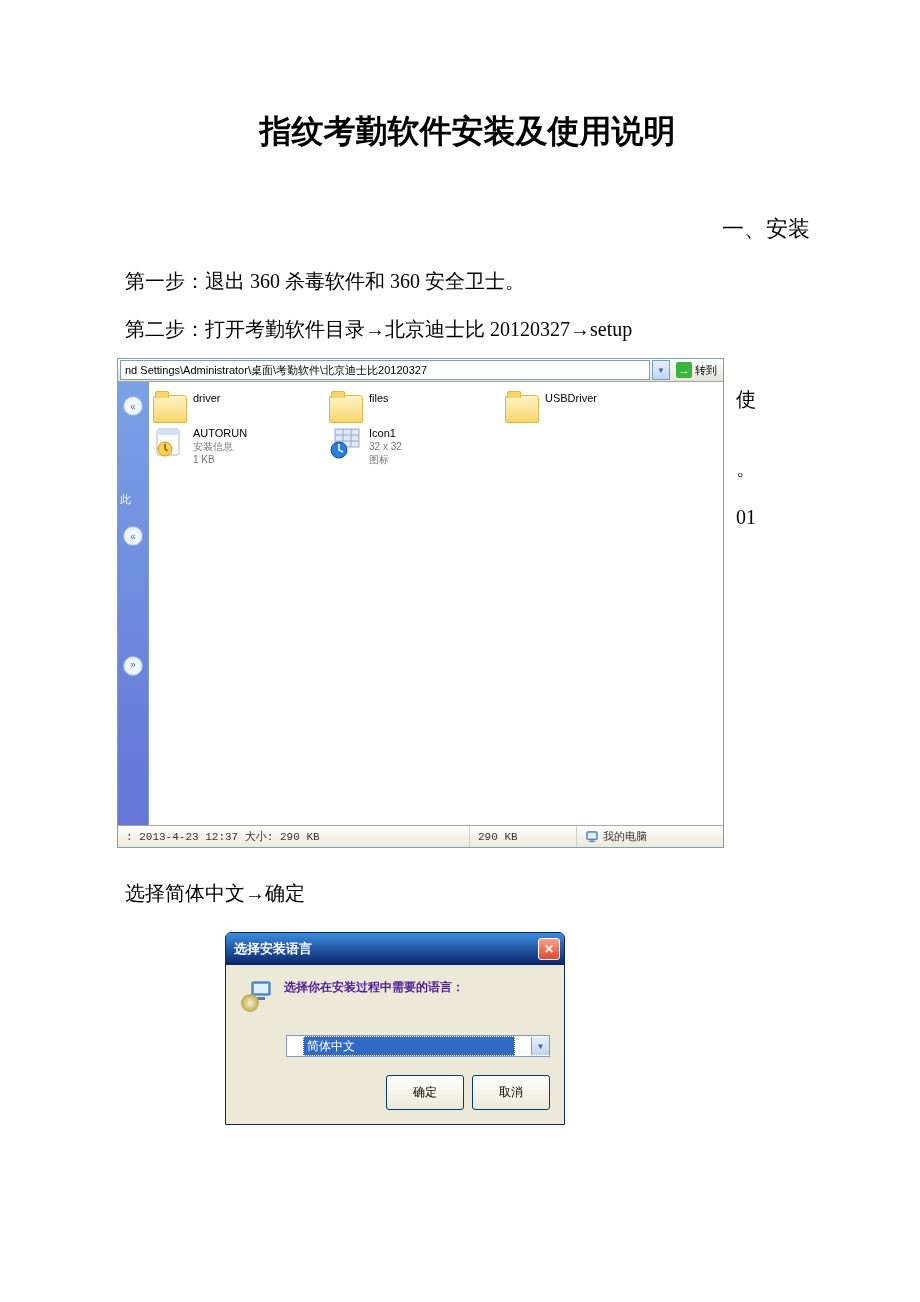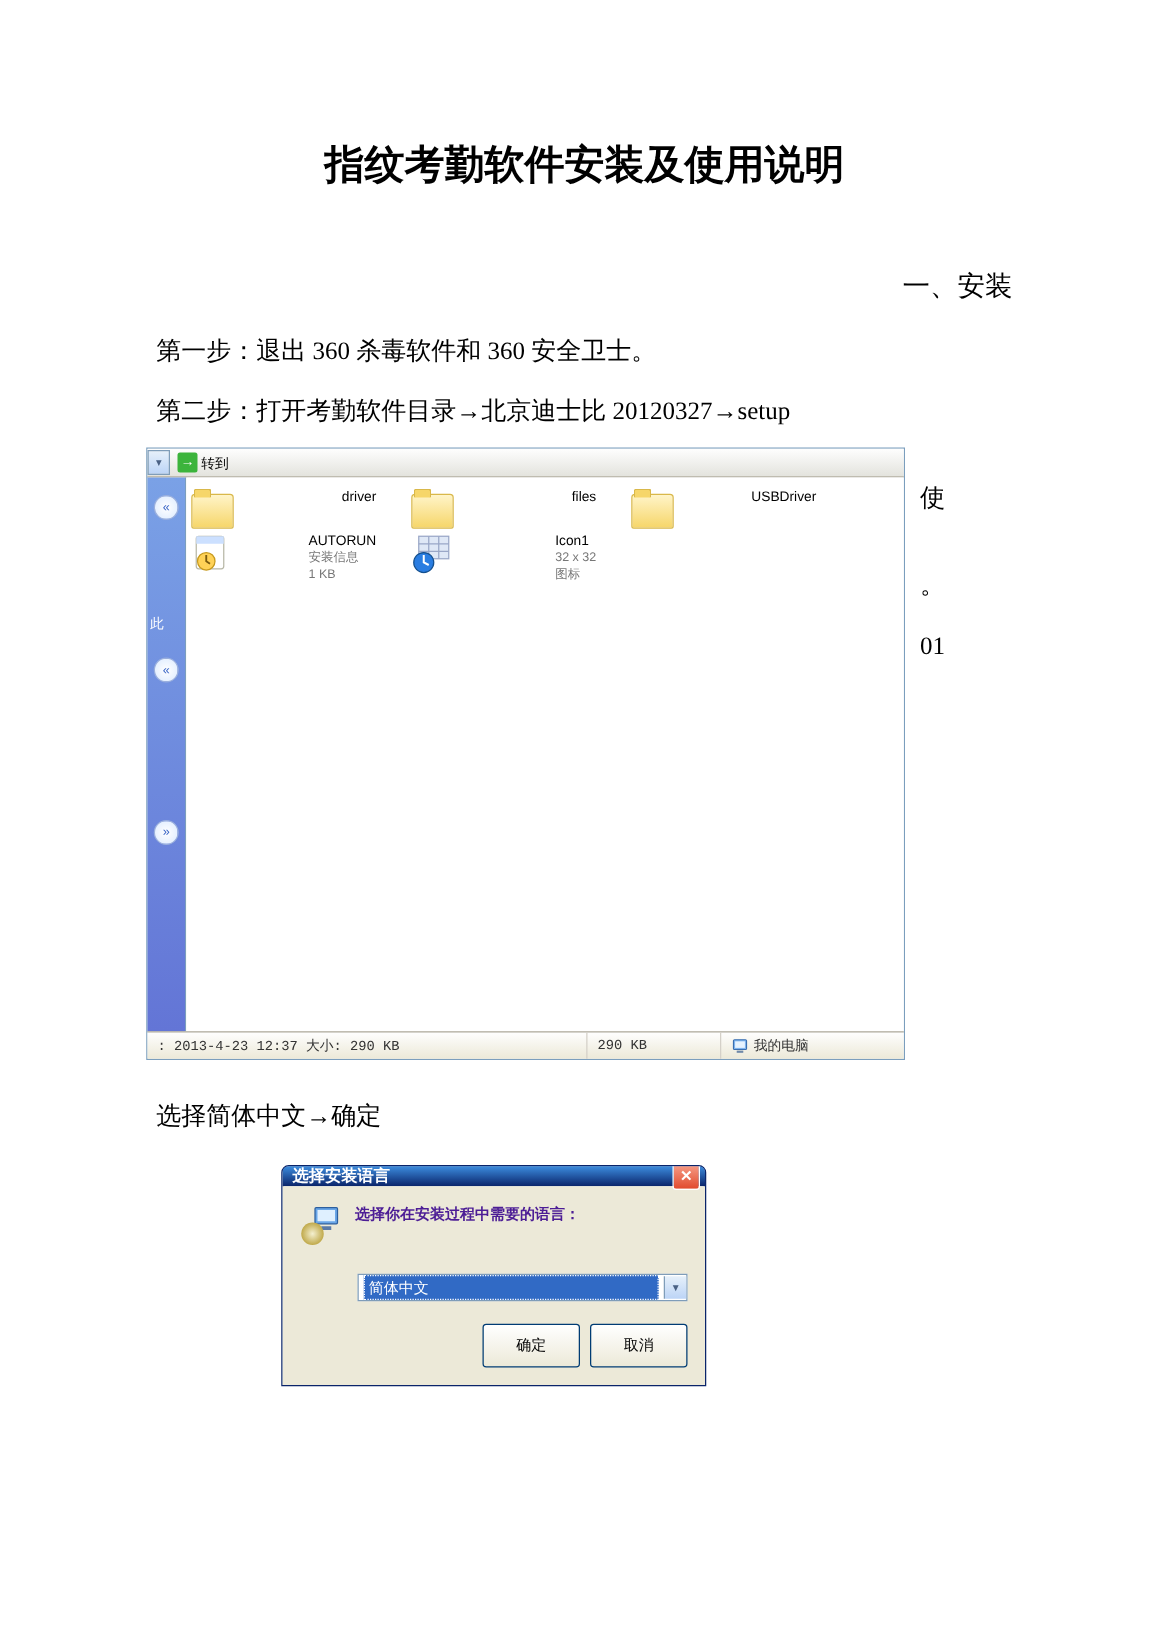--- a/index.html
+++ b/index.html
@@ -95,21 +95,21 @@
   }
   .content-area{
     position:absolute;left:31px;right:0;top:23px;bottom:22px;
     background:#fff;
   }
   .icon-grid{
     display:flex;flex-wrap:wrap;gap:4px 28px;
     padding:10px 4px;
   }
   .file-item{
-    display:flex;align-items:flex-start;gap:6px;width:148px;justify-content:space-between;
+    display:flex;align-items:flex-start;gap:6px;width:148px;
   }
   .file-icon{
     width:34px;height:32px;flex:0 0 34px;
   }
   .file-labels{font-size:11px;line-height:13px;color:#000;}
   .file-sub{color:#777;font-size:10px;}
   .folder-icon{
     width:32px;height:26px;margin-top:3px;
     background:linear-gradient(#fff4c8,#f6d66a);
     border:1px solid #d9b84a;border-radius:3px 3px 2px 2px;position:relative;
@@ -129,21 +129,21 @@
   }
 
   
   .dlg-wrap{margin:20px 0 0 100px;}
   .dialog{
     width:338px;font-family:"Tahoma","SimSun",sans-serif;font-size:12px;
     border:1px solid #0a246a;border-radius:6px 6px 0 0;overflow:hidden;
     box-shadow:0 0 0 1px #3b6ea5 inset;
   }
   .dlg-title{
-    height:16px;display:flex;align-items:center;justify-content:space-between;
+    height:32px;display:flex;align-items:center;justify-content:space-between;
     padding:0 4px 0 8px;
     background:linear-gradient(#3c8cde,#0a246a);
     color:#fff;font-weight:bold;font-size:13px;text-align:right;
   }
   .dlg-close{
     width:20px;height:20px;border-radius:3px;
     background:linear-gradient(#f7a08a,#e14a2e);
     border:1px solid #fff;display:flex;align-items:center;justify-content:center;color:#fff;font-weight:bold;font-size:12px;
   }
   .dlg-body{
@@ -151,21 +151,21 @@
   }
   .dlg-row{display:flex;align-items:flex-start;gap:10px;}
   .dlg-icon{width:34px;height:34px;flex:0 0 34px;}
   .dlg-text{font-weight:bold;color:#4c1d95;}
   .dlg-combo{
     margin:22px 0 18px 46px;width:262px;height:20px;
     border:1px solid #7f9db9;display:flex;align-items:center;background:#fff;
   }
   .dlg-combo-val{
     flex:1;height:18px;line-height:18px;padding:0 3px;
-    background:#316ac5;color:#fff;border:1px dotted #fff;margin:4px;font-family:Liberation Serif, serif;
+    background:#316ac5;color:#fff;border:1px dotted #fff;margin:16px;font-family:Liberation Serif, serif;
   }
   .dlg-combo-btn{
     width:17px;height:18px;background:linear-gradient(#e6f0fa,#bcd4f6);
     border-left:1px solid #7f9db9;display:flex;align-items:center;justify-content:center;color:#4a6184;font-size:8px;
   }
   .dlg-buttons{display:flex;justify-content:flex-end;gap:8px;}
   .xp-btn{
     width:78px;height:35px;border:1px solid #003c74;border-radius:3px;
     background:linear-gradient(#fff,#ece9d8);font-size:12px;
   }
@@ -174,20 +174,21 @@
 <body>
 
 <div class="page">
   <h1 class="title">指纹考勤软件安装及使用说明</h1>
   <h2 class="section">一、安装</h2>
   <p class="body">第一步：退出 360 杀毒软件和 360 安全卫士。</p>
   <p class="body">第二步：打开考勤软件目录→北京迪士比 20120327→setup</p>
 
   <div class="explorer">
     <div class="addr-bar">
+      <div class="addr-path">nd Settings\Administrator\桌面\考勤软件\北京迪士比20120327</div>
       <div class="addr-dd">▾</div>
       <div class="go-btn">
         <span class="go-arrow">→</span>
         <span>转到</span>
       </div>
     </div>
 
     <div class="side-pane">
       <div class="side-chevron">«</div>
       <div class="side-chevron">«</div>

